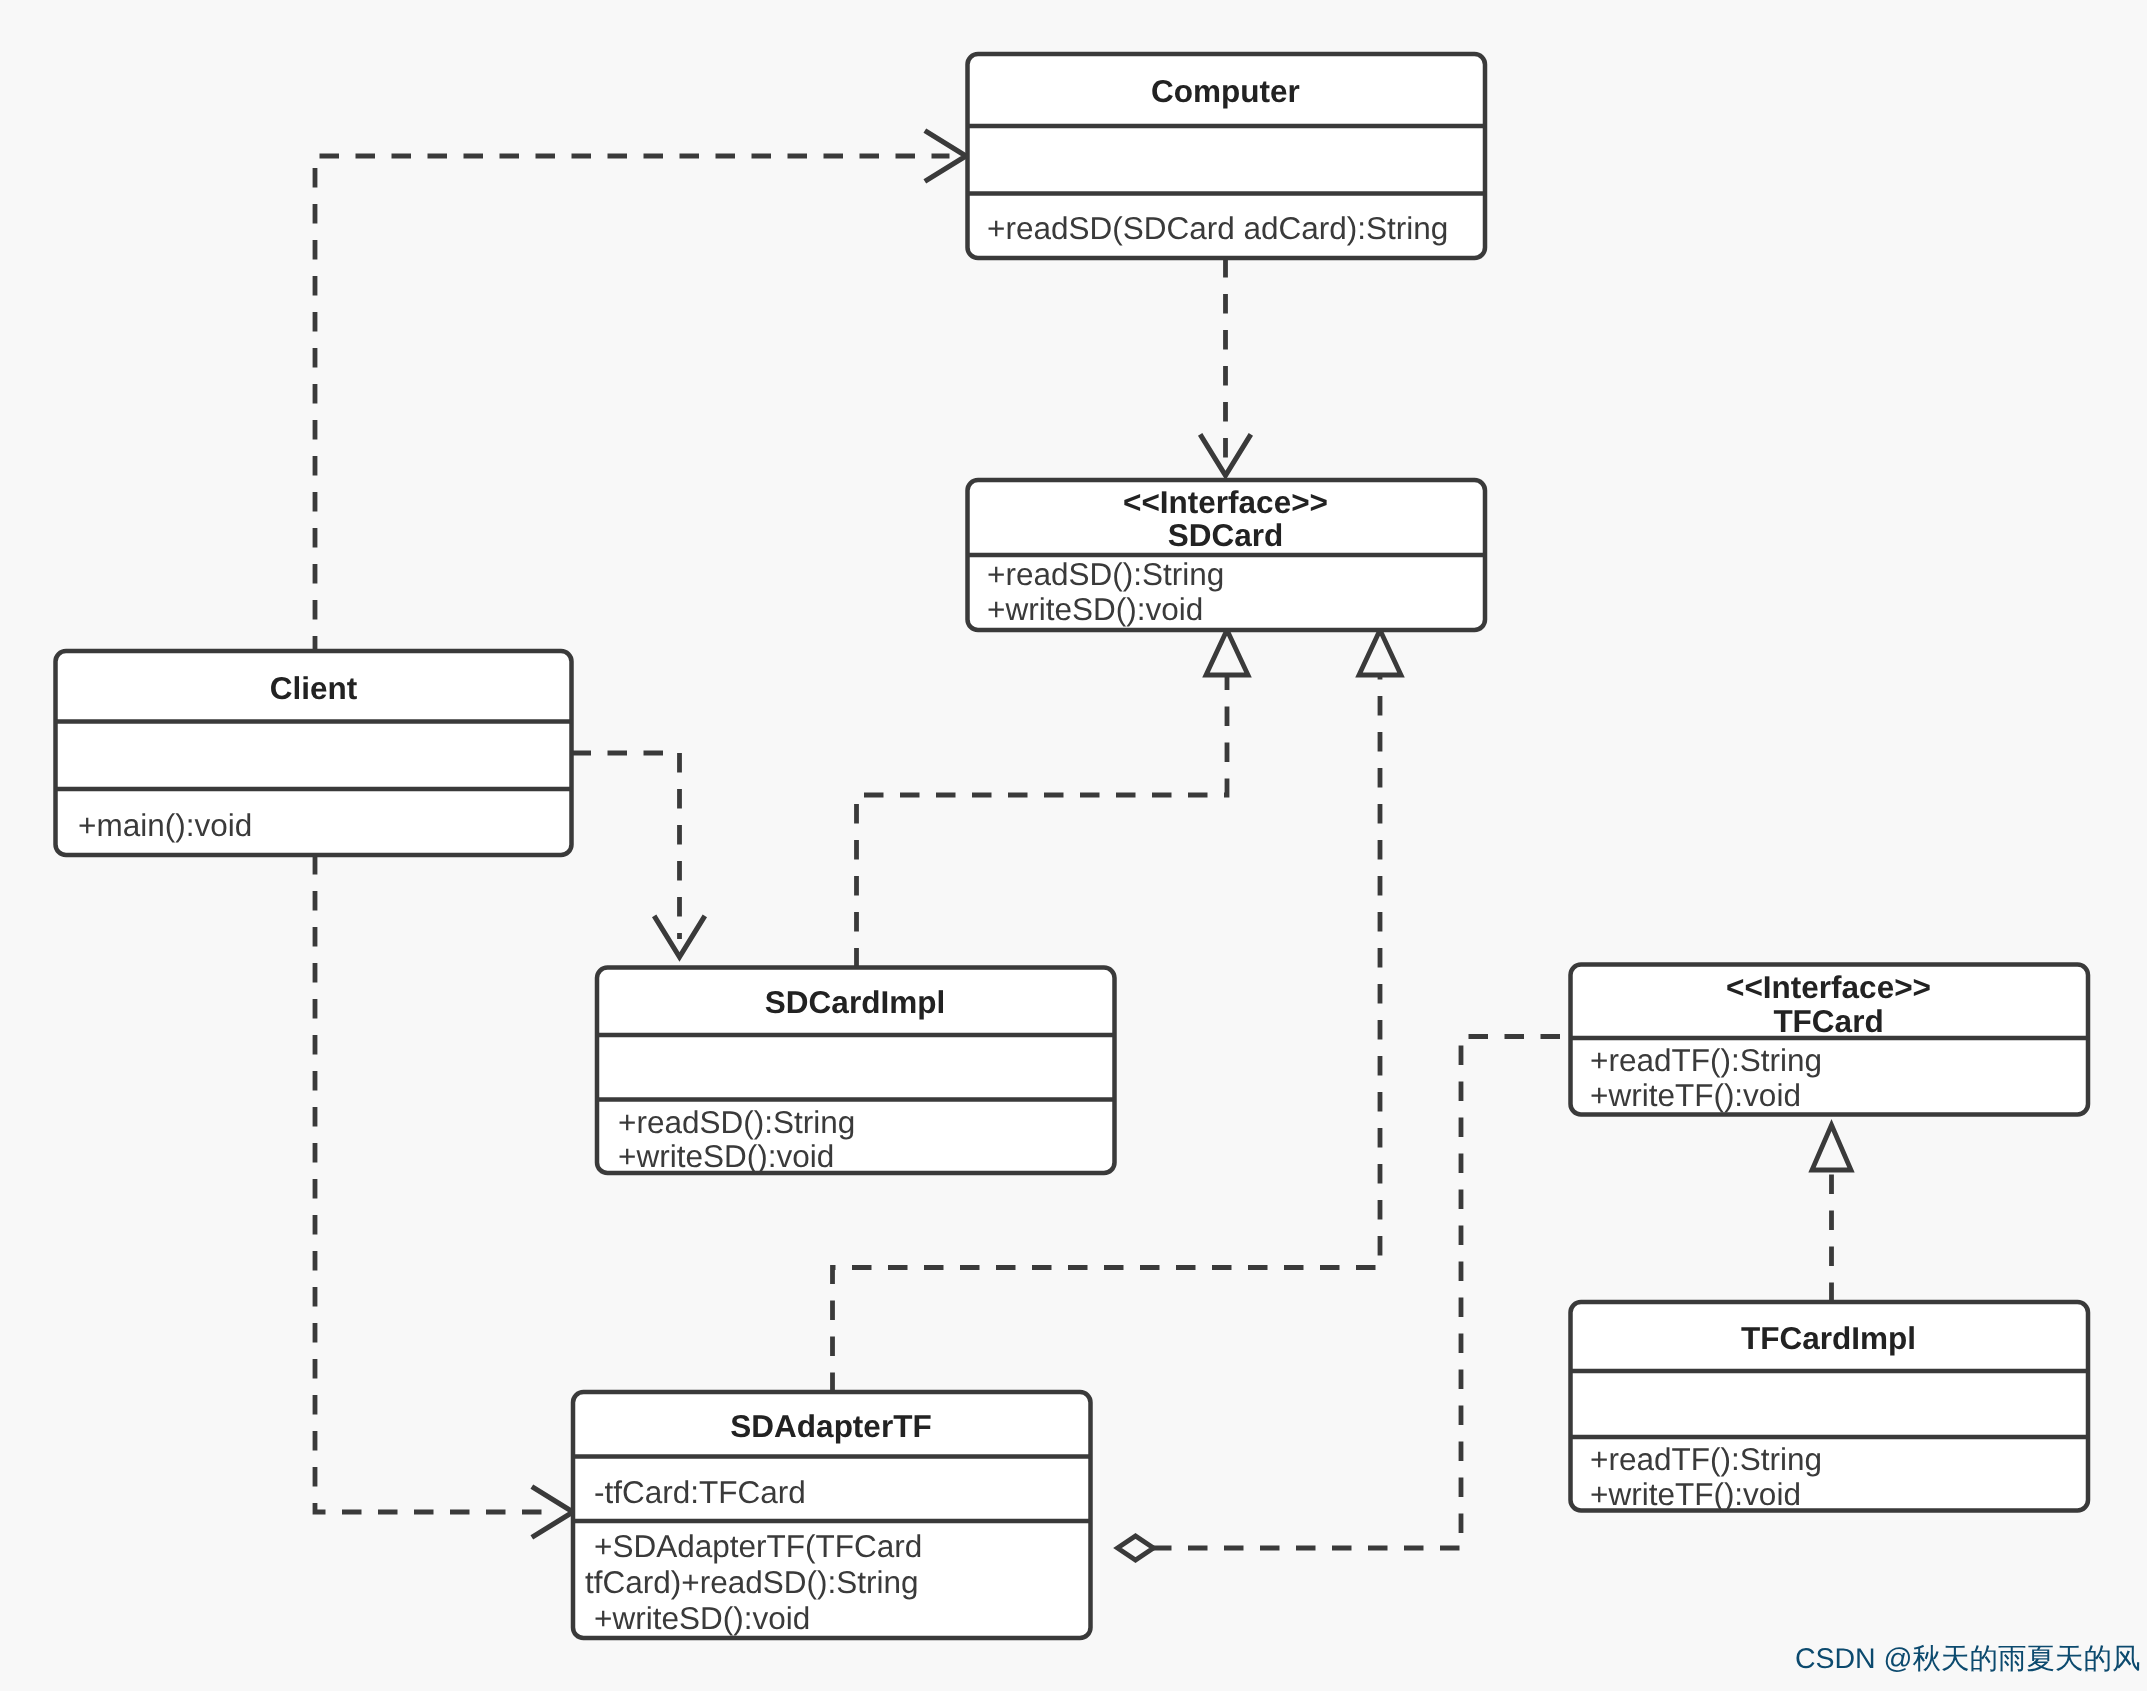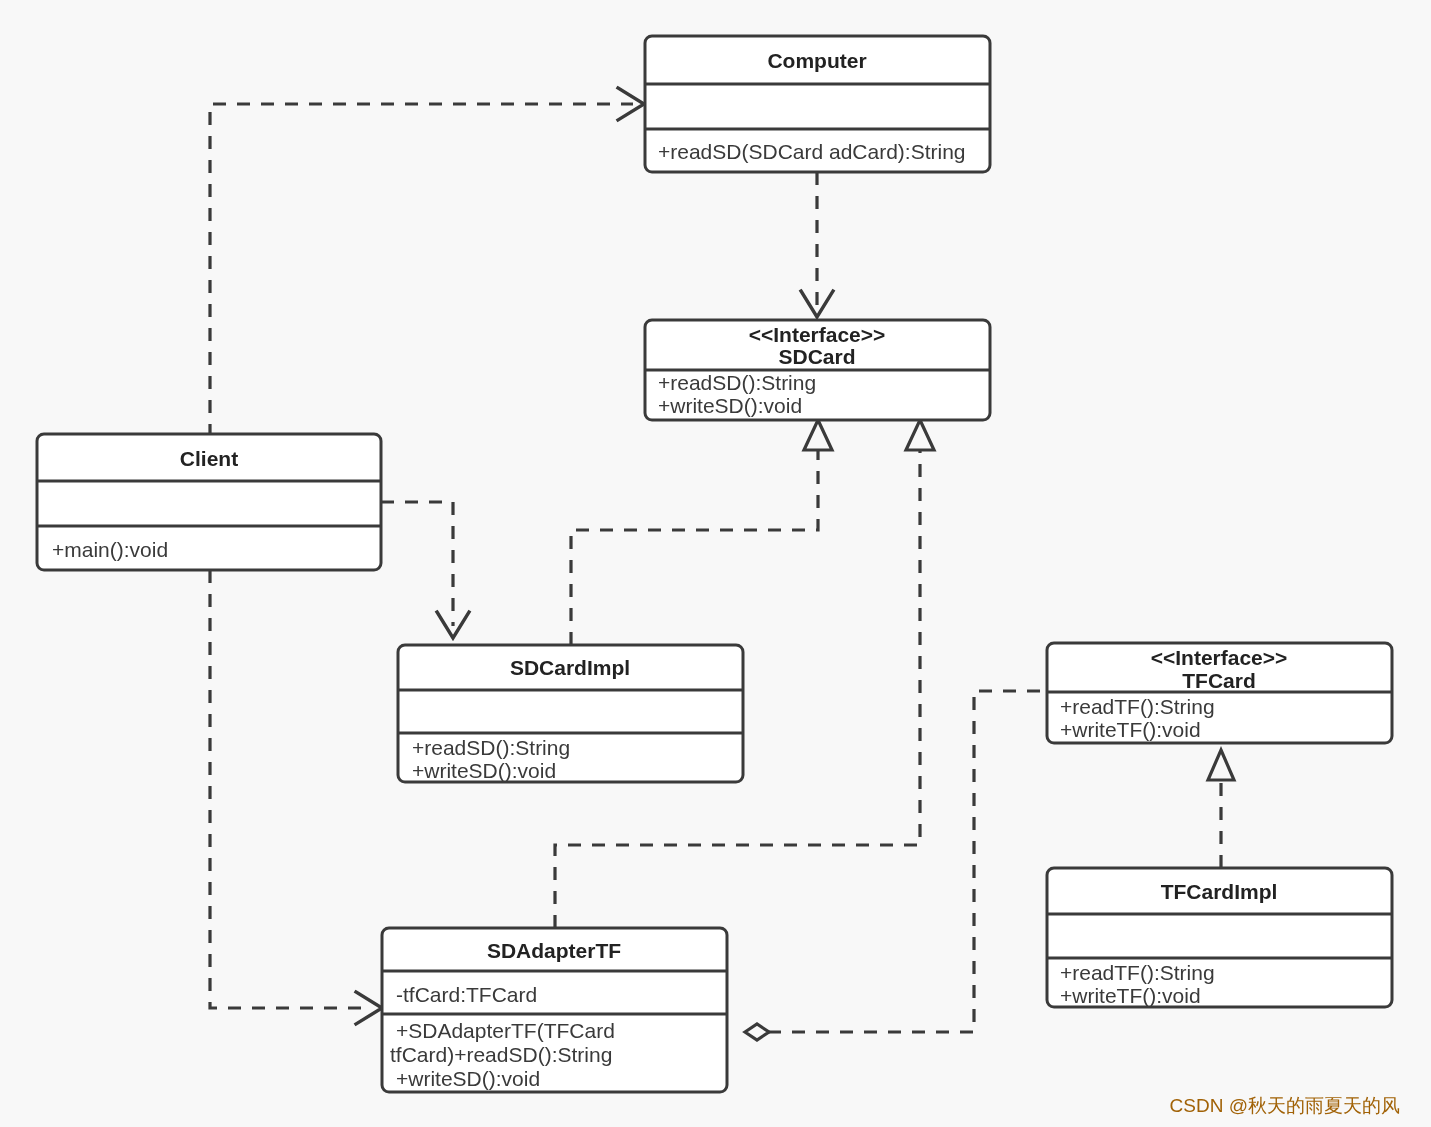--- a/index.html
+++ b/index.html
@@ -65,25 +65,25 @@
     stroke-linecap: square;
   }
   .arrow-hollow {
     stroke: #3a3a3a;
     stroke-width: 3.2;
     fill: #f8f8f8;
     stroke-linejoin: miter;
   }
   .watermark {
     position: absolute;
-    right: 31px;
+    right: 4px;
     bottom: 8px;
     font-family: "Liberation Sans", sans-serif;
     font-size: 19px;
-    color: #a16207;
+    color: #0c4a6e;
     white-space: nowrap;
     user-select: none;
   }
 </style>
 </head>
 <body>
 
 <div id="diagram-root">
 
   <svg id="uml-canvas" viewBox="0 0 1431 1127">

